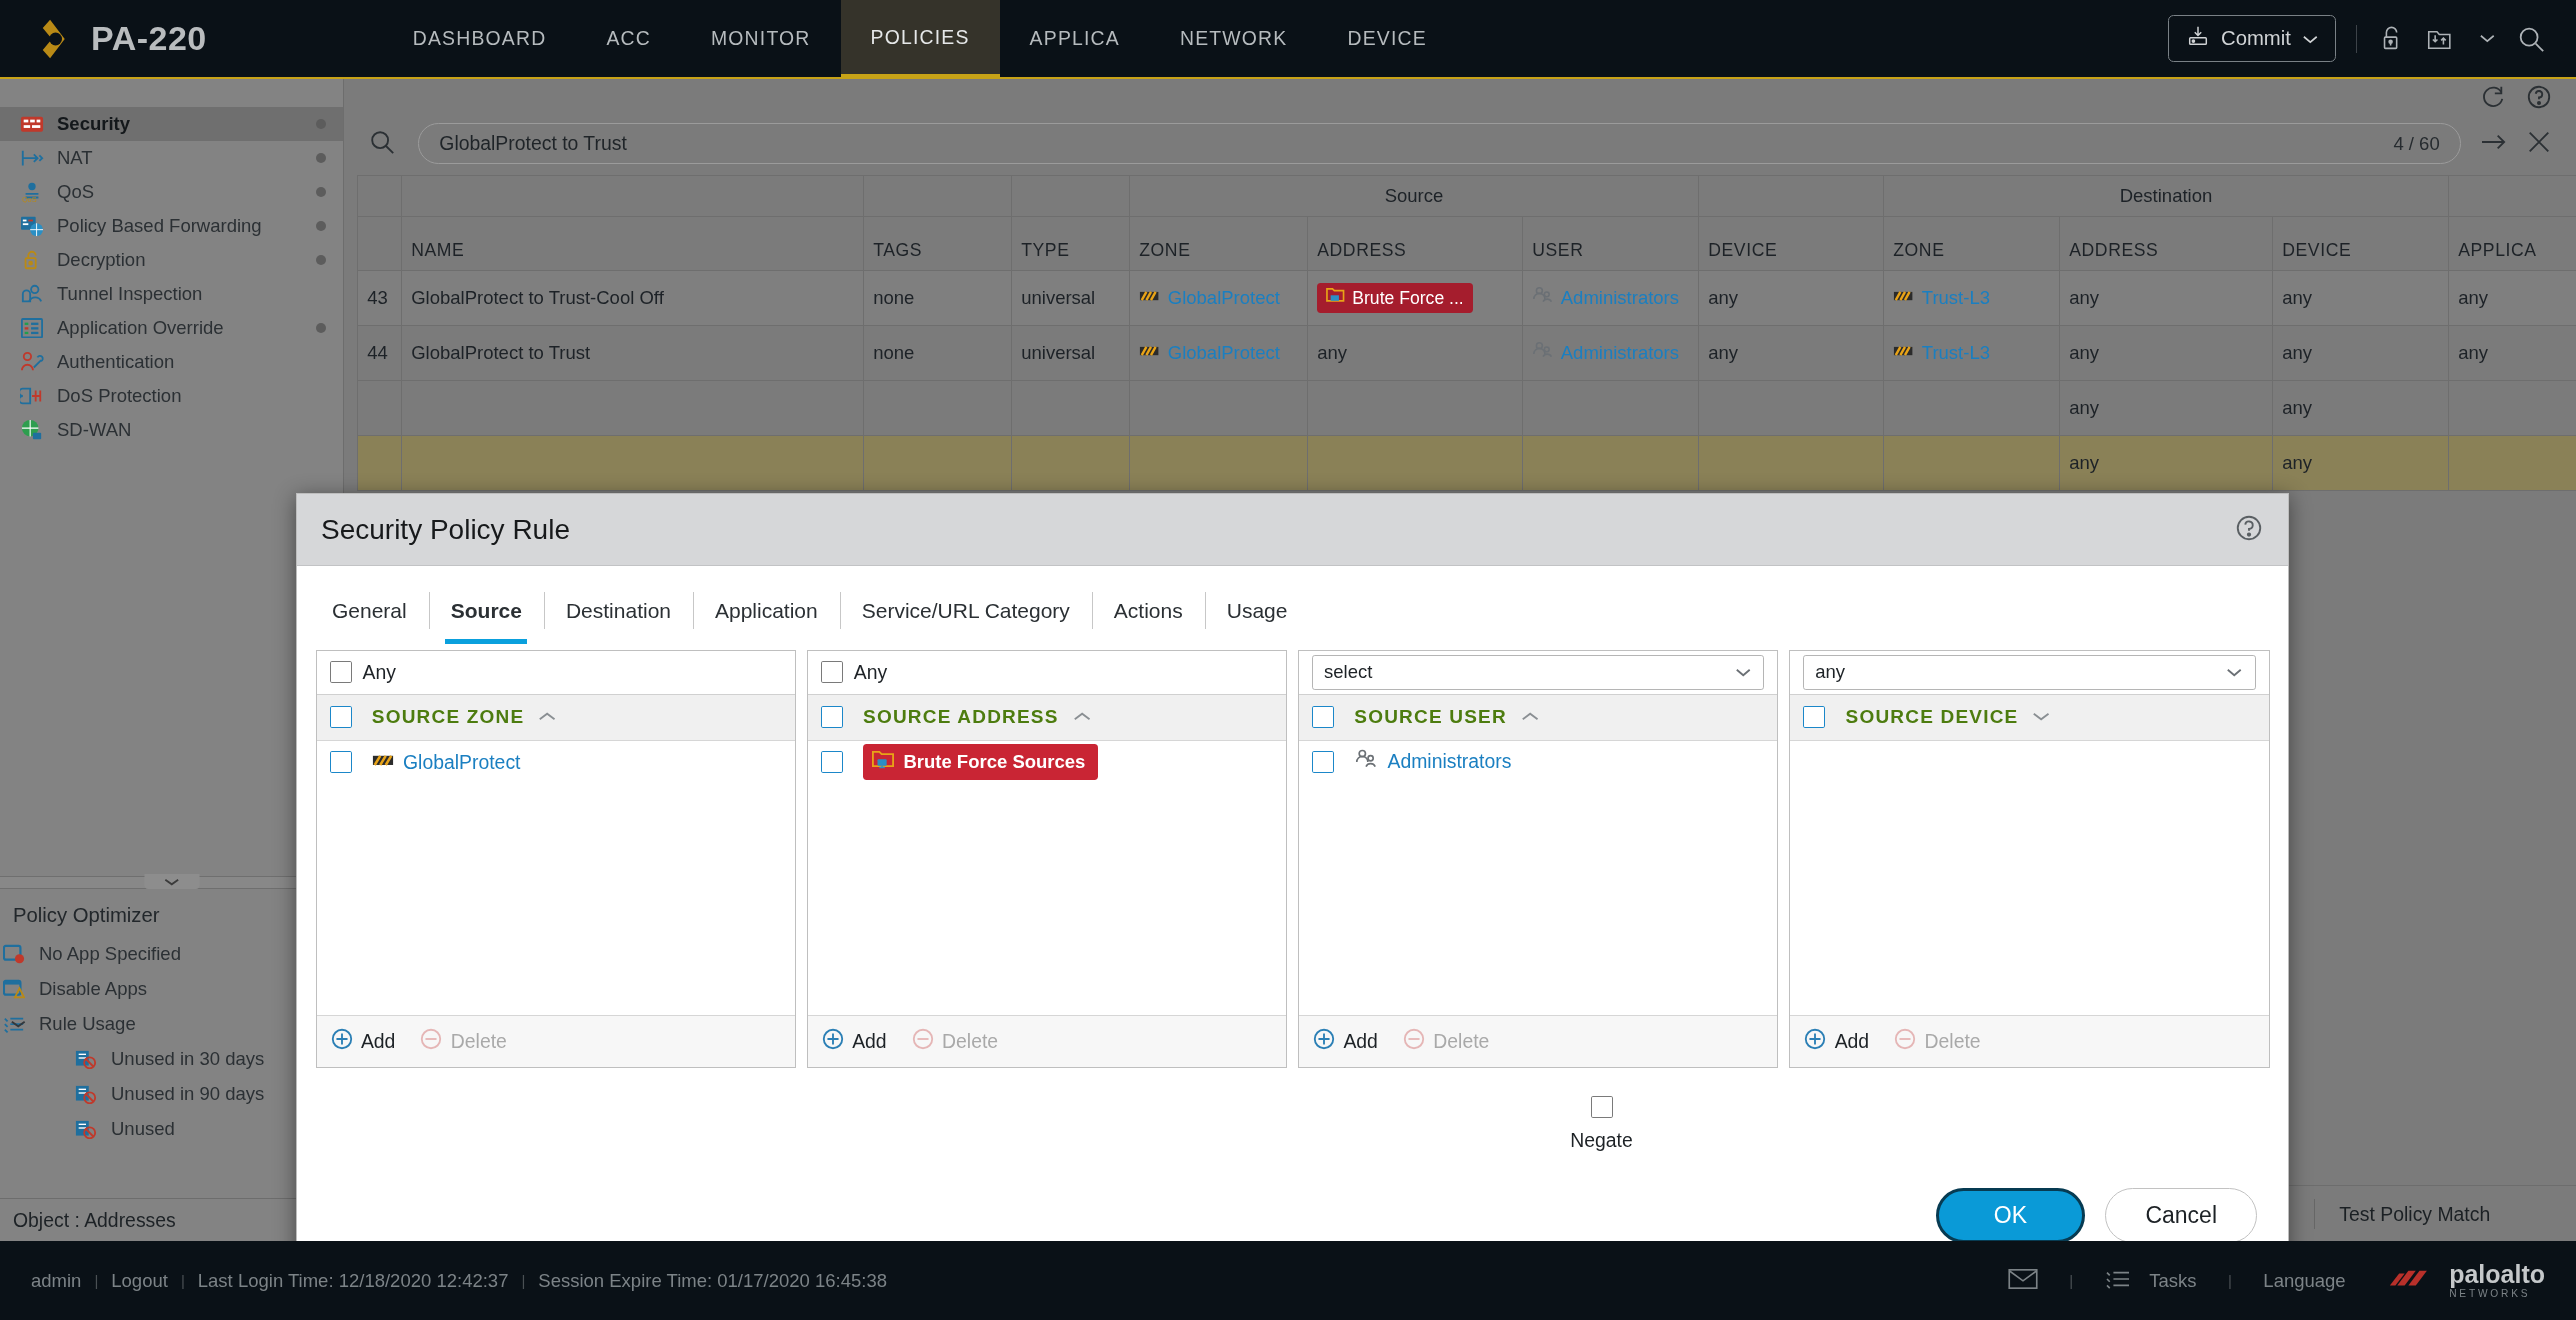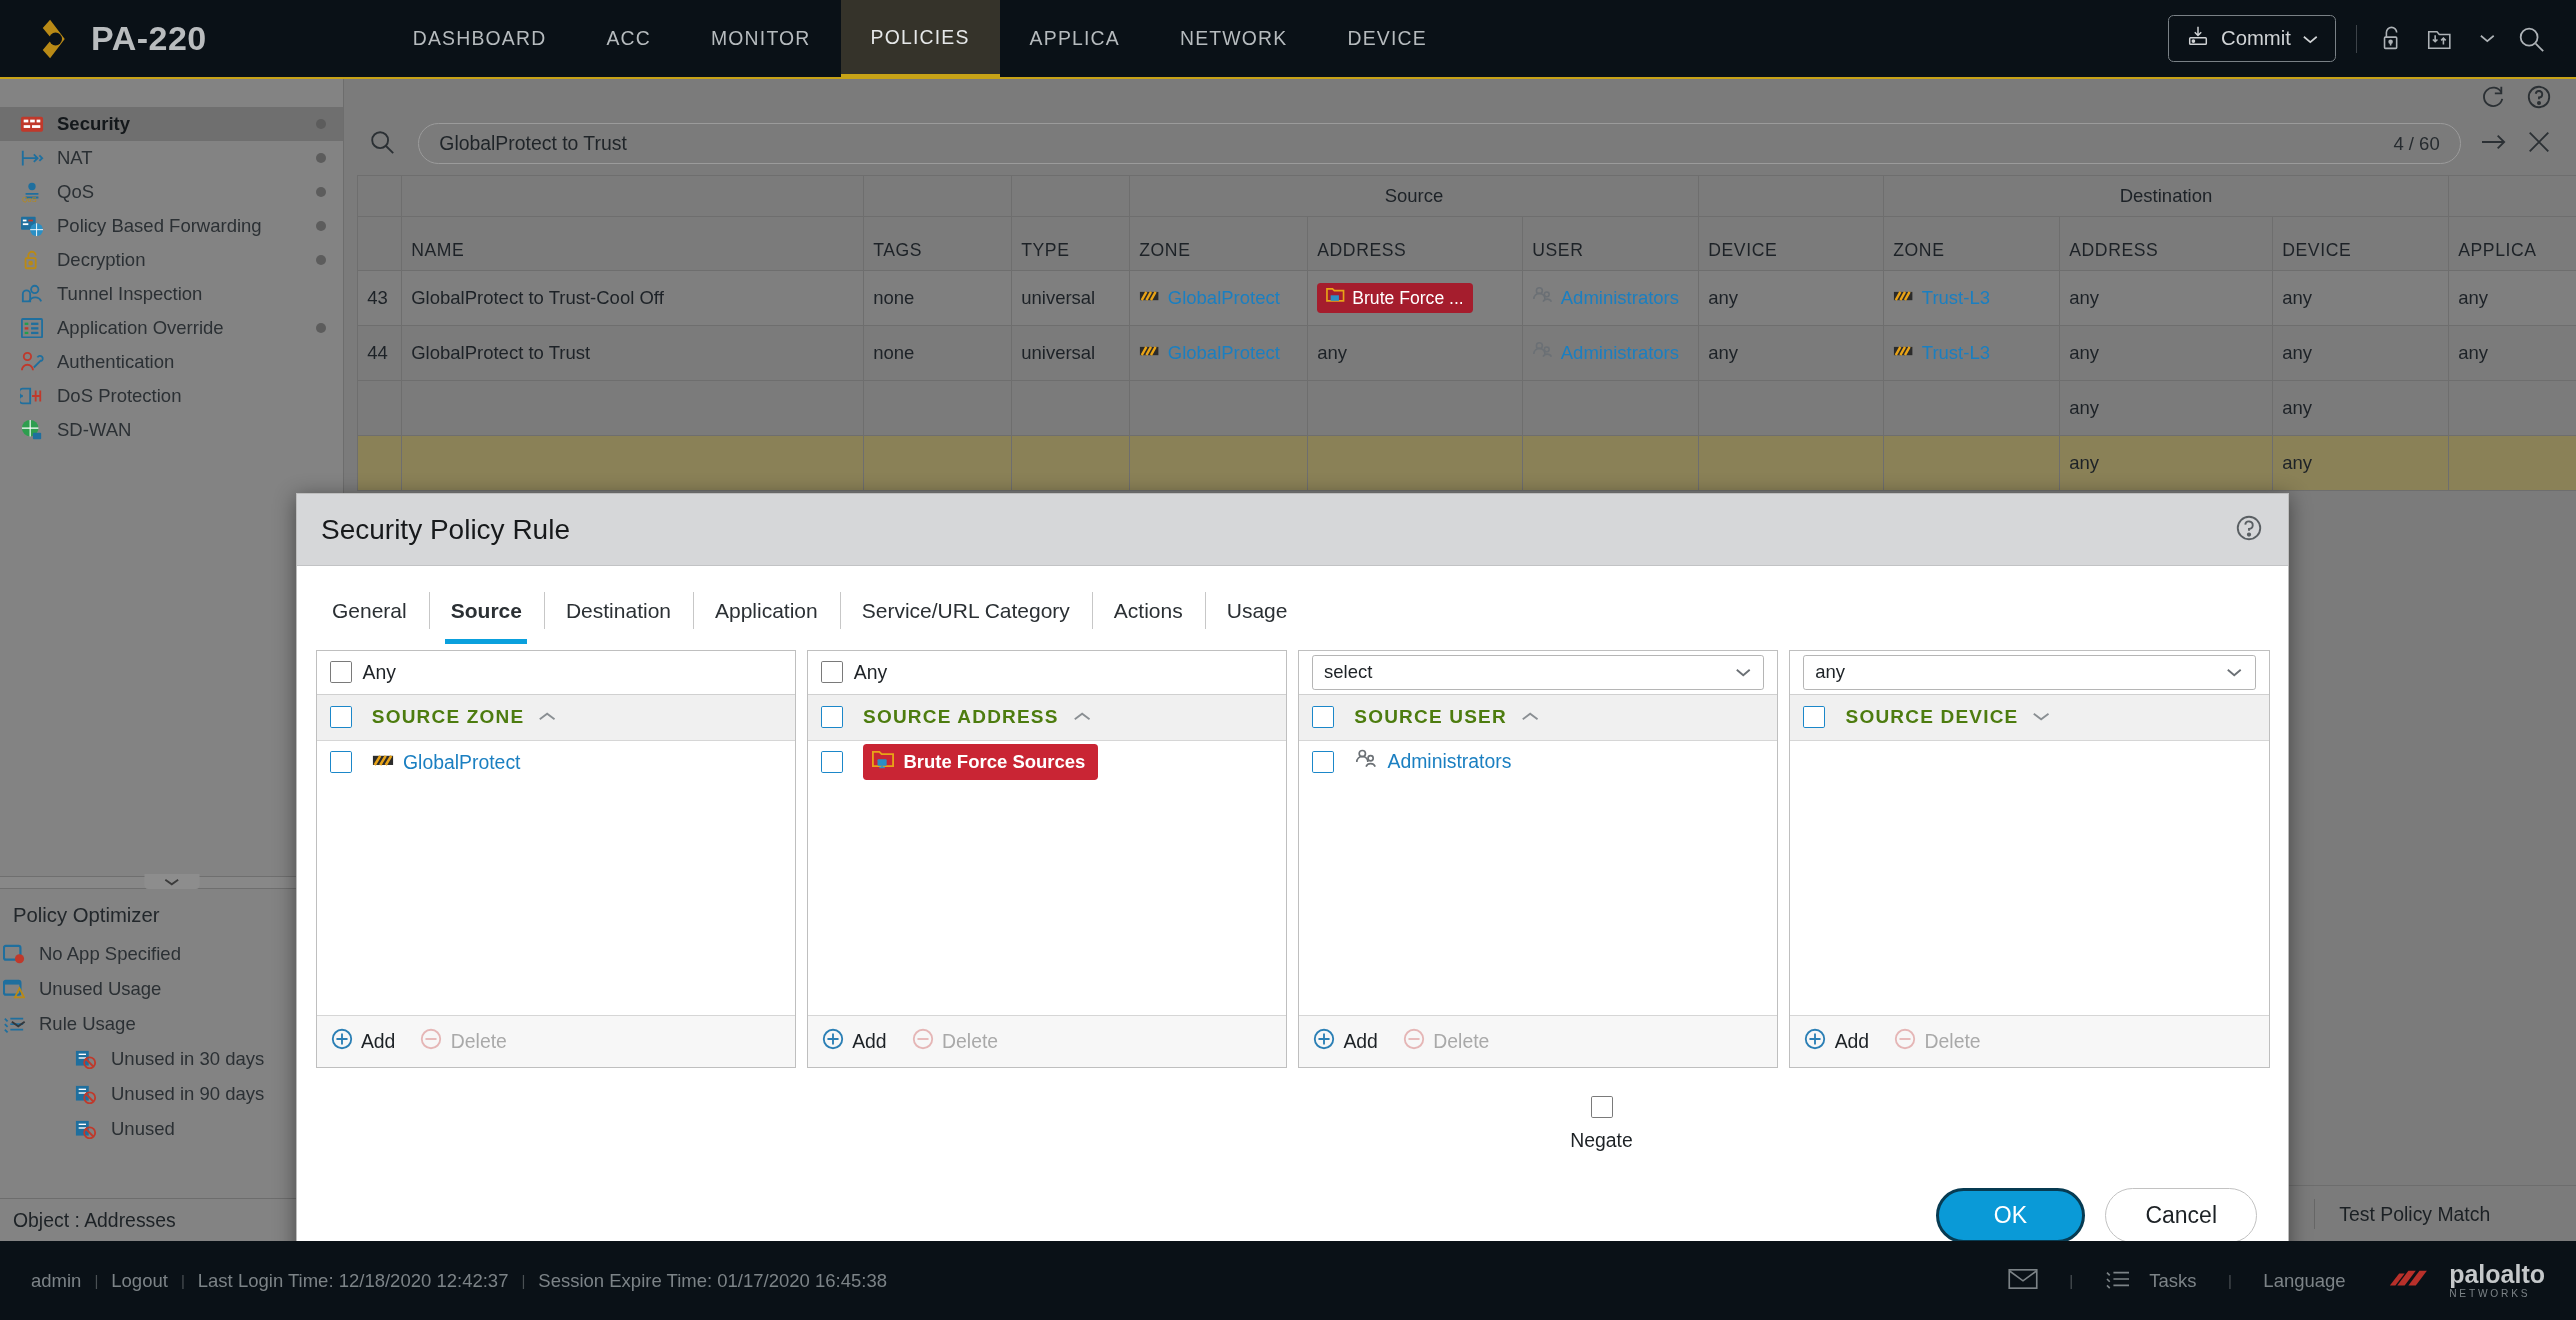--- a/index.html
+++ b/index.html
@@ -449,21 +449,21 @@
       </div>
 
       <div class="po-item">
         <span class="sico">
           <svg width="22" height="20.3" viewBox="0 0 24 22">
               <rect x="1" y="2" width="18" height="15" rx="2" fill="none" stroke="#1f6f9e" stroke-width="2.4"></rect>
               <rect x="1" y="2" width="18" height="4" fill="#1f6f9e"></rect>
               <path d="M13 20 L18 10 L23 20 z" fill="none" stroke="#b98a16" stroke-width="2"></path>
             </svg>
         </span>
-        <span class="slabel">Unused Usage</span>
+        <span class="slabel">Disable Apps</span>
       </div>
 
       <div class="po-item" style="position:relative;">
         <span class="po-caret">
           <svg width="18.5" height="11" viewBox="0 0 20 12" fill="none" stroke="#33383c" stroke-width="2">
               <path d="M3 4 L10 9 L17 4"></path>
             </svg>
         </span>
         <span class="sico">
           <svg width="22" height="20.3" viewBox="0 0 24 22" fill="none" stroke="#1f6f9e" stroke-width="2">

